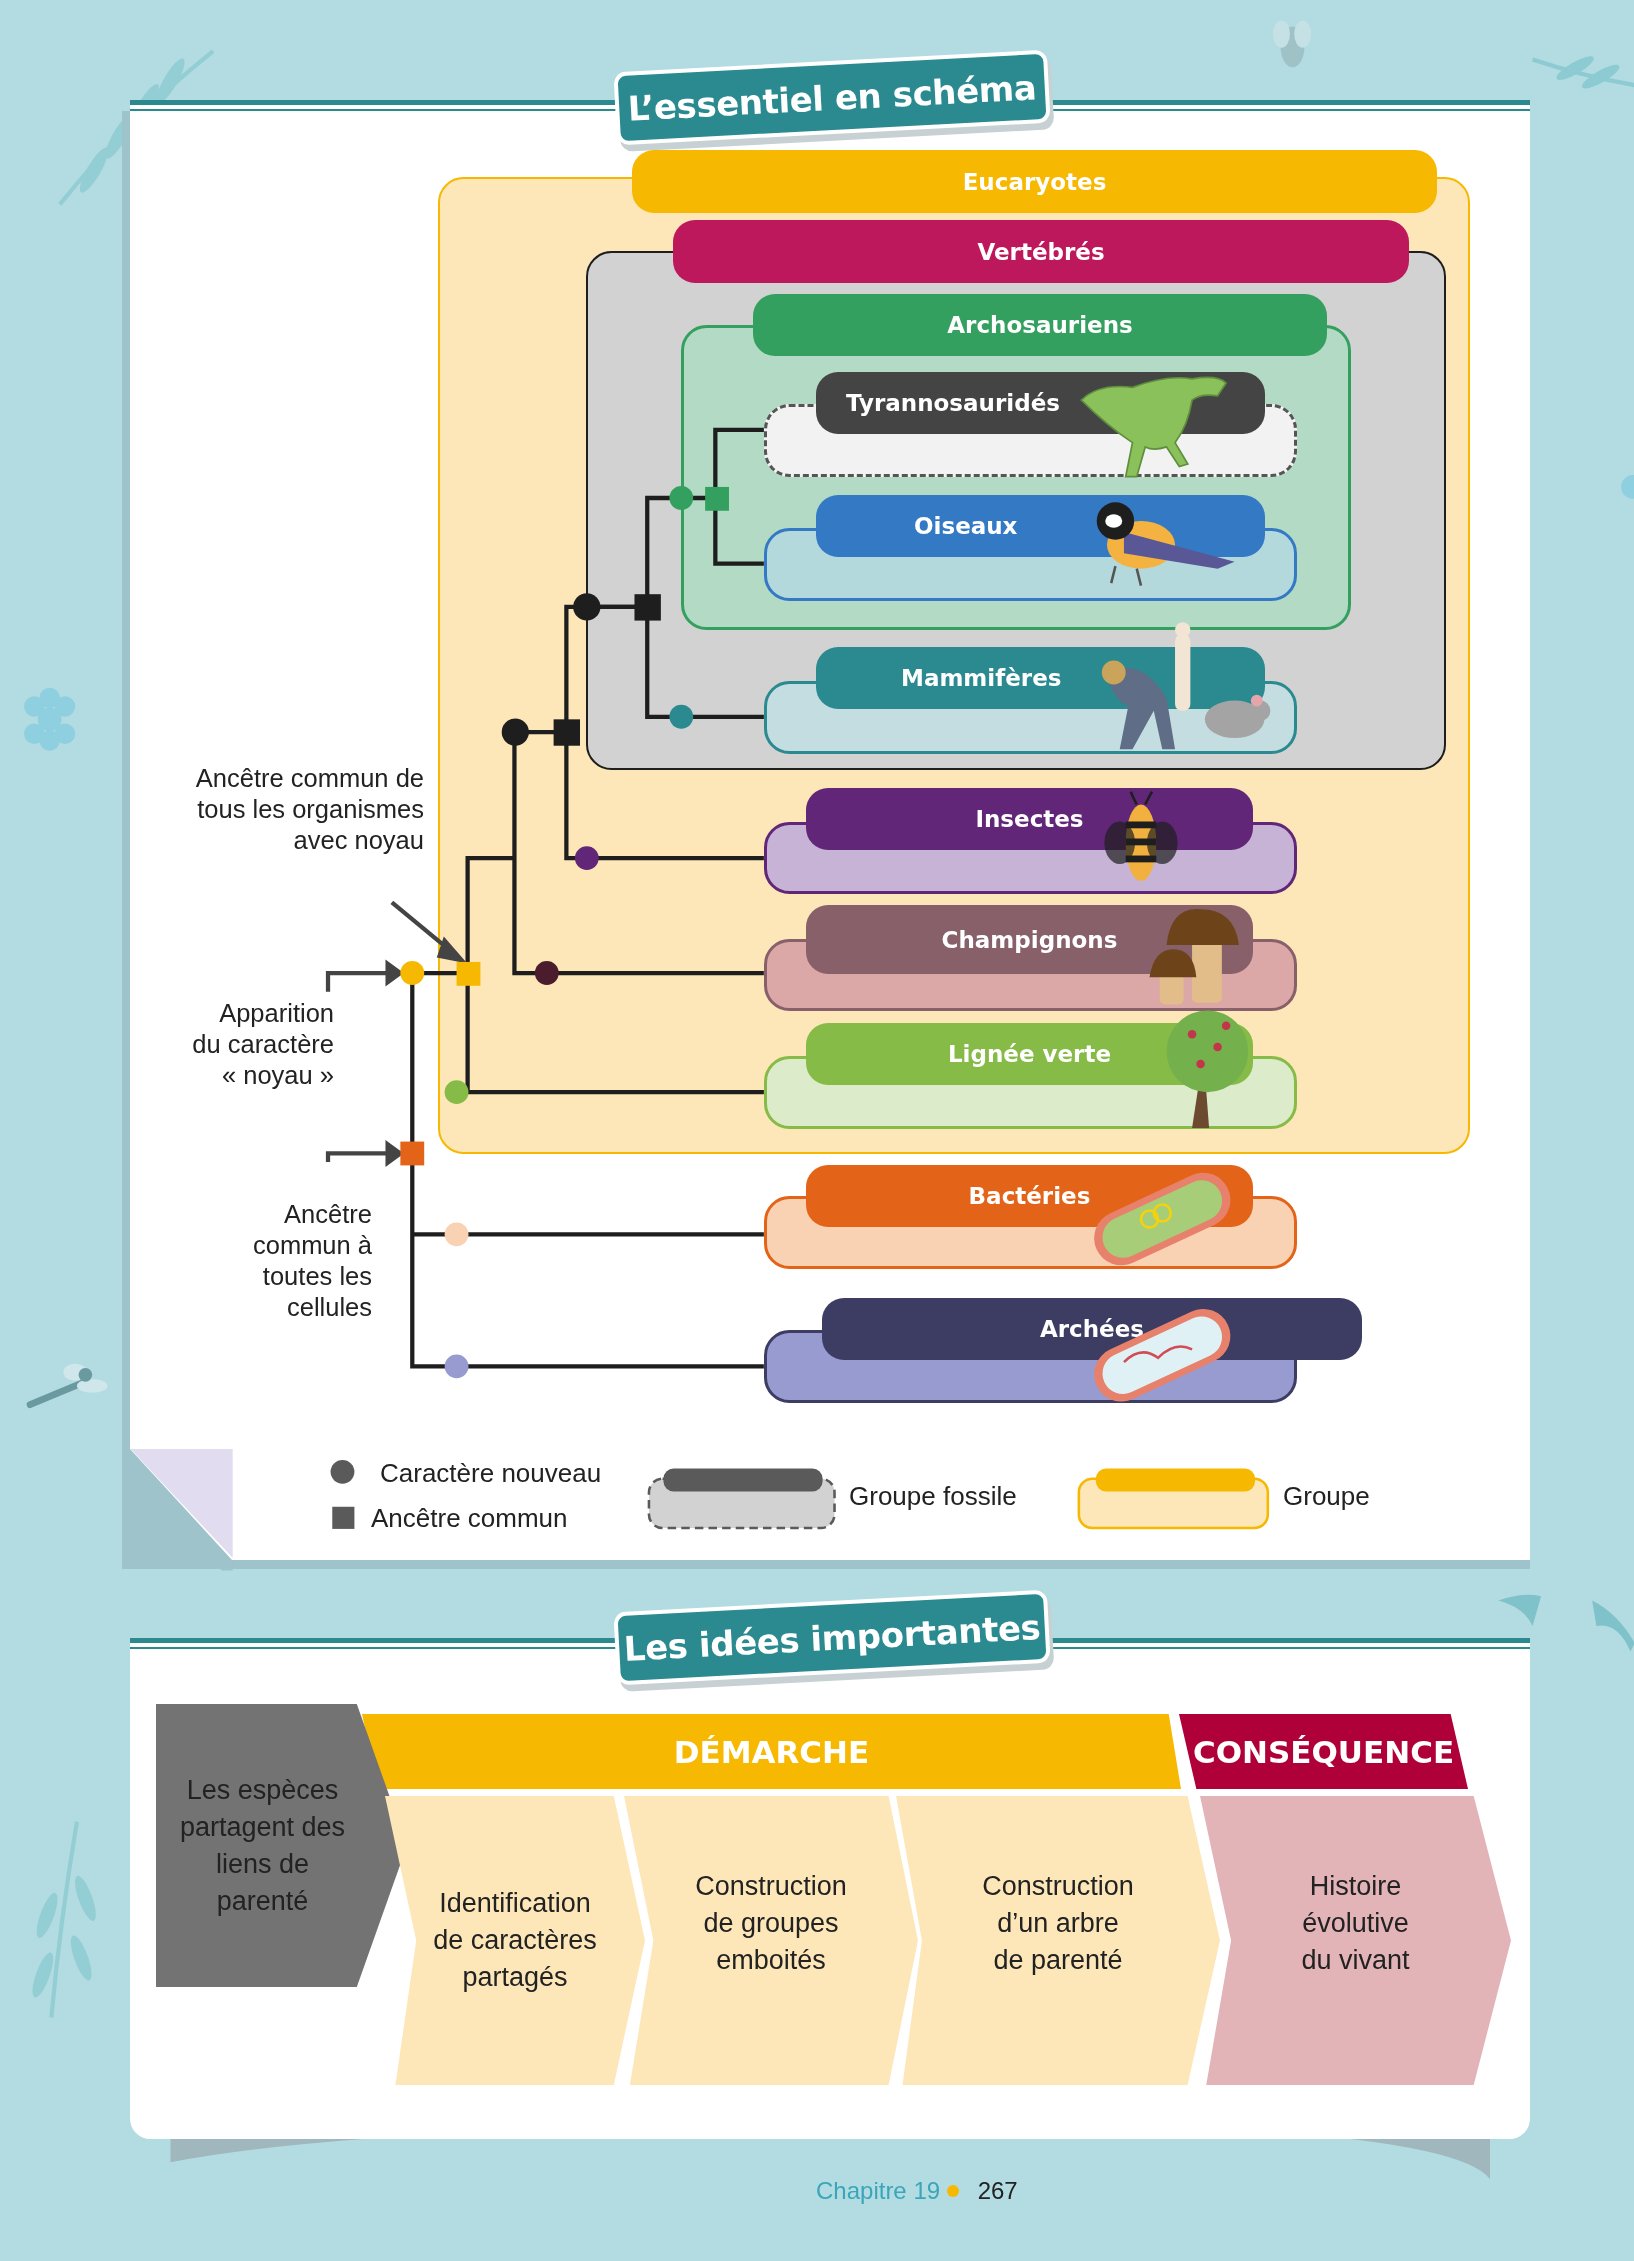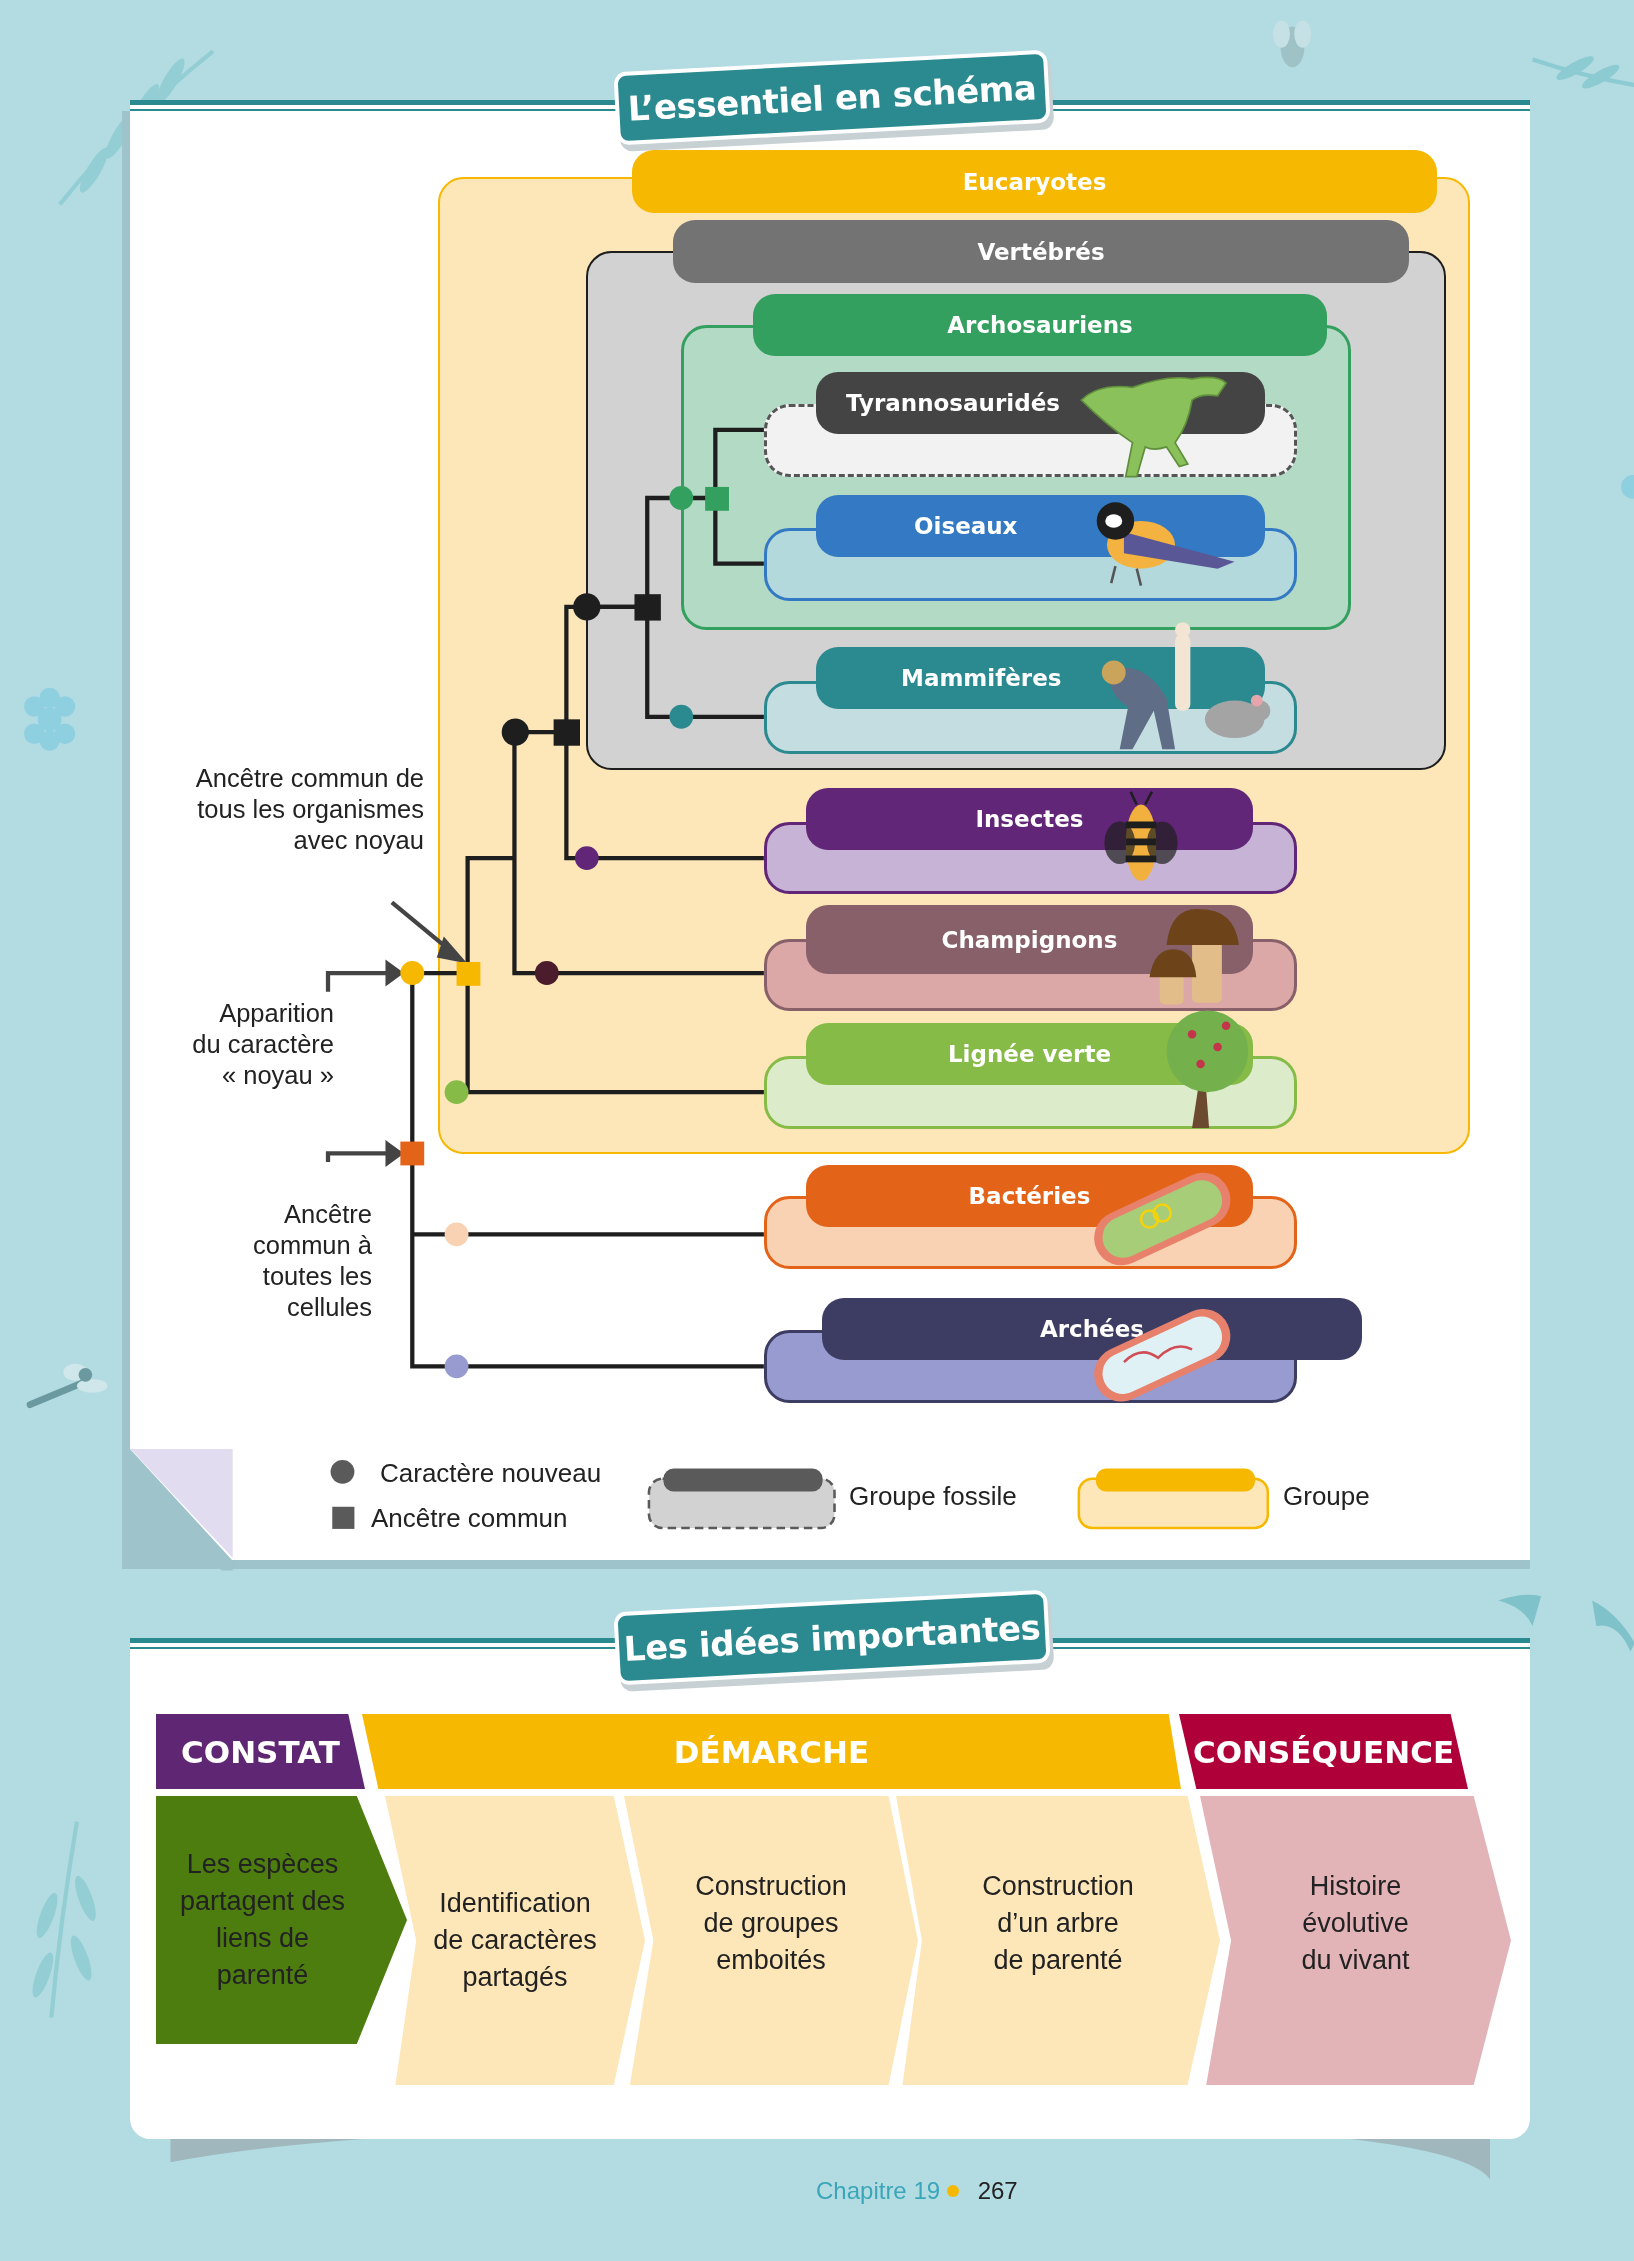--- a/index.html
+++ b/index.html
@@ -80,21 +80,21 @@
 </svg>
 <div class="teal-line" style="left:130px;top:100px;width:1400px;"></div>
 <div class="teal-line2" style="left:130px;top:109px;width:1400px;"></div>
 
 <div class="banner" style="left:615px;top:61px;width:426px;height:65px;transform:rotate(-3deg);">L’essentiel en schéma</div>
 
 <div class="box" style="left:438px;top:177px;width:1032px;height:977px;background:#fde7b9;border:2.6px solid #f6b800;"></div>
 <div class="pill" style="left:632px;top:150px;width:805px;height:63px;background:#f6b800;">Eucaryotes</div>
 
 <div class="box" style="left:586px;top:251px;width:860px;height:519px;background:#d2d2d2;border:2.6px solid #1e1e1e;"></div>
-<div class="pill" style="left:673px;top:220px;width:736px;height:63px;background:#737373;">Vertébrés</div>
+<div class="pill" style="left:673px;top:220px;width:736px;height:63px;background:#be185d;">Vertébrés</div>
 
 <div class="box" style="left:681px;top:325px;width:670px;height:305px;background:#b2dac4;border:3.4px solid #34a05f;"></div>
 <div class="pill" style="left:753px;top:294px;width:574px;height:62px;background:#34a05f;">Archosauriens</div>
 
 <div class="box" style="left:764px;top:404px;width:533px;height:73px;background:#f2f2f2;border:3.4px dashed #555;"></div>
 <div class="pill" style="left:816px;top:372px;width:449px;height:62px;background:#444;justify-content:flex-start;padding-left:30px;box-sizing:border-box;">Tyrannosauridés</div>
 
 <div class="box" style="left:764px;top:528px;width:533px;height:73px;background:#b3d9dd;border:3.4px solid #3479c4;"></div>
 <div class="pill" style="left:816px;top:495px;width:449px;height:62px;background:#3479c4;justify-content:flex-start;padding-left:98px;box-sizing:border-box;">Oiseaux</div>
 
@@ -252,21 +252,21 @@
 </svg>
 <div class="card" style="left:130px;top:1641px;width:1400px;height:498px;border-radius:0 0 20.4px 20.4px;"></div>
 <div class="teal-line" style="left:130px;top:1638px;width:1400px;"></div>
 <div class="teal-line2" style="left:130px;top:1647px;width:1400px;"></div>
 <div class="banner" style="left:615px;top:1601px;width:426px;height:65px;transform:rotate(-3deg);">Les idées importantes</div>
 
 <div class="hdr" style="left:156px;top:1714px;width:209px;height:75px;background:#5f2673;clip-path:polygon(0 0,92% 0,100% 100%,0 100%);">CONSTAT</div>
 <div class="hdr" style="left:362px;top:1714px;width:819px;height:75px;background:#f6b800;clip-path:polygon(0 0,98.5% 0,100% 100%,2% 100%);">DÉMARCHE</div>
 <div class="hdr" style="left:1179px;top:1714px;width:289px;height:75px;background:#b0003a;clip-path:polygon(0 0,94% 0,100% 100%,6% 100%);">CONSÉQUENCE</div>
 
-<div class="step" style="left:156px;top:1796px;width:251px;height:248px;background:#4d7c0f;clip-path:polygon(0 0,80% 0,100% 50%,80% 100%,0 100%);padding-right:38px;box-sizing:border-box;">
+<div class="step" style="left:156px;top:1704px;width:251px;height:283px;background:#737373;clip-path:polygon(0 0,80% 0,100% 50%,80% 100%,0 100%);padding-right:38px;box-sizing:border-box;">
   <div>
       <div>Les espèces</div>
       <div>partagent des</div>
       <div>liens de</div>
       <div>parenté</div>
     </div>
 </div>
 <div class="step" style="left:385px;top:1796px;width:260px;height:289px;background:#fde7b9;clip-path:polygon(0 0,88% 0,100% 50%,88% 100%,4% 100%,12% 50%);">
   <div>
       <div>Identification</div>

